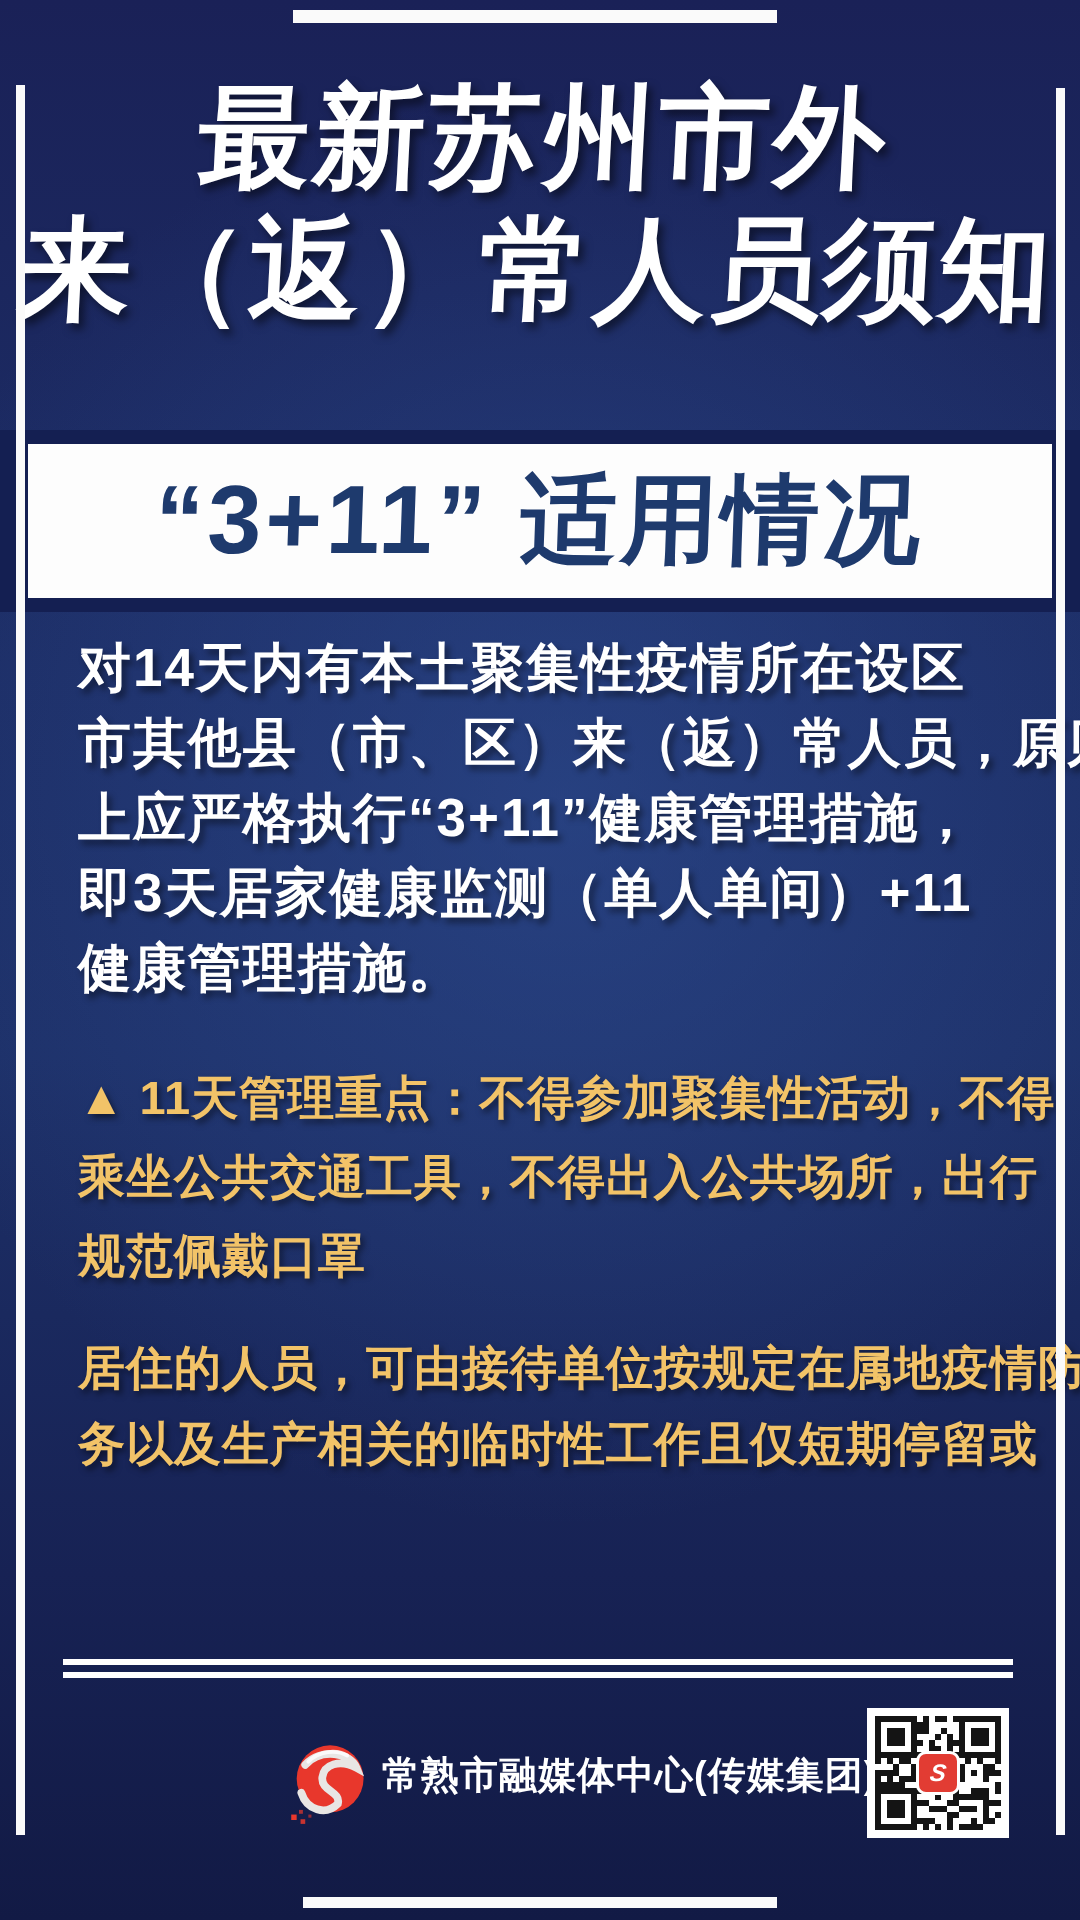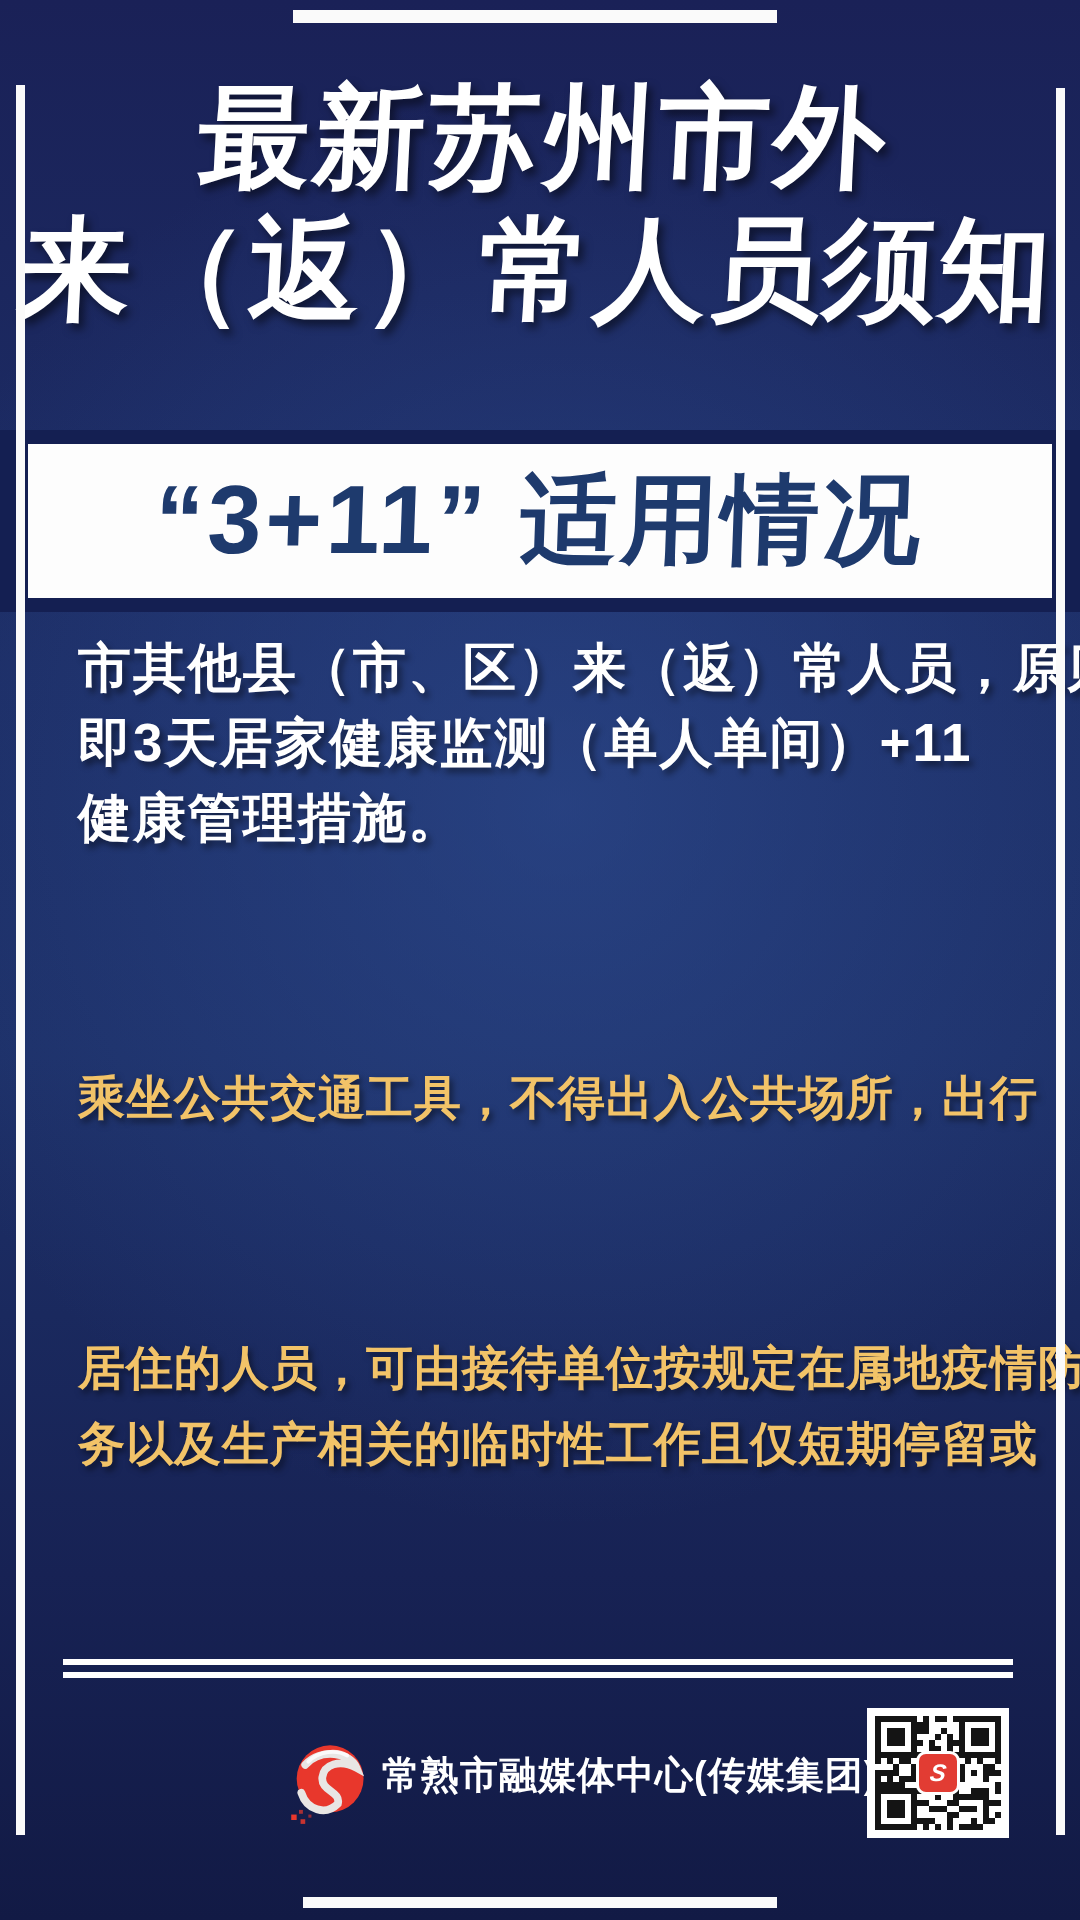--- a/index.html
+++ b/index.html
@@ -83,27 +83,31 @@
     <div>来（返）常人员须知</div>
   </div>
 
   <div class="banner">
     <div class="banner-white">
       <span>“3+11” 适用情况</span>
     </div>
   </div>
 
   <div class="body-para">
+    <div>对14天内有本土聚集性疫情所在设区</div>
     <div>市其他县（市、区）来（返）常人员，原则</div>
+    <div>上应严格执行“3+11”健康管理措施，</div>
     <div>即3天居家健康监测（单人单间）+11</div>
     <div>健康管理措施。</div>
   </div>
 
   <div class="gold gold1">
+    <div>▲ 11天管理重点：不得参加聚集性活动，不得</div>
     <div>乘坐公共交通工具，不得出入公共场所，出行</div>
+    <div>规范佩戴口罩</div>
   </div>
 
   <div class="gold gold2">
     <div>居住的人员，可由接待单位按规定在属地疫情防</div>
     <div>务以及生产相关的临时性工作且仅短期停留或</div>
   </div>
 
   <div class="dline d1"></div>
   <div class="dline d2"></div>
 

